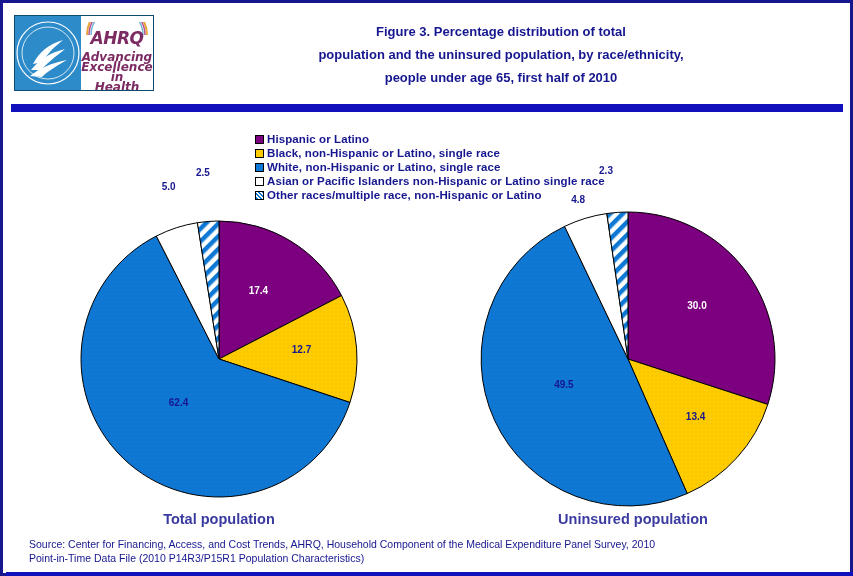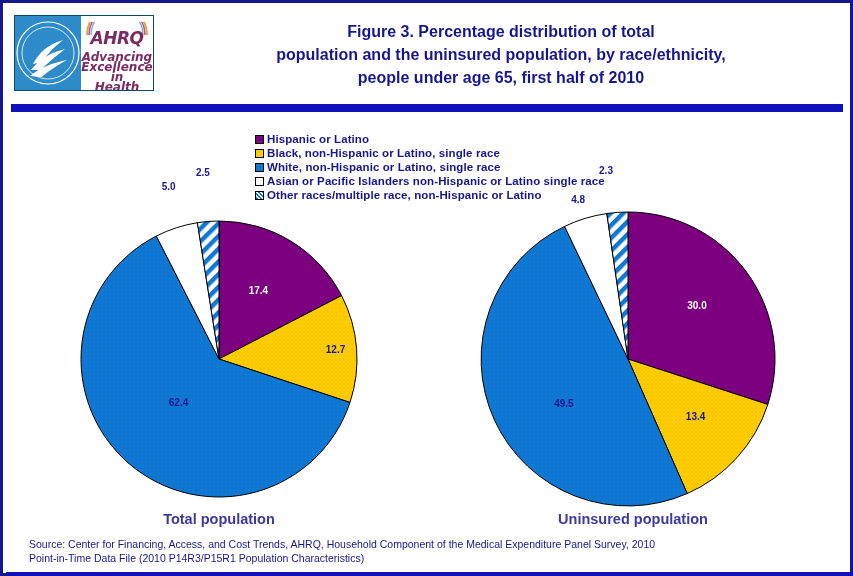--- a/index.html
+++ b/index.html
@@ -37,21 +37,21 @@
   #ahrq-tag{
     position:absolute;left:0;top:36px;width:72px;text-align:center;
     font-family:"DejaVu Sans",sans-serif;
     font-size:12px;font-weight:bold;font-style:italic;color:#7b2a62;line-height:10px;
   }
 
   #title{
     position:absolute;left:150px;top:14px;width:690px;
     text-align:center;color:#16168f;
     font-family:"Liberation Sans",sans-serif;
-    font-weight:bold;font-size:16px;line-height:23px;
+    font-weight:bold;font-size:13px;line-height:23px;
   }
 
   #divider{
     position:absolute;left:8px;top:101px;width:832px;height:8px;background:#1111bb;
   }
 
   
   #legend{position:absolute;left:252px;top:128px;width:420px;}
   .legend-row{height:14px;line-height:14px;white-space:nowrap;}
   .lg-swatch{
@@ -149,21 +149,21 @@
           <path d="M 216 356 L 216.00 218.00 A 138 138 0 0 1 338.56 292.58 Z" fill="#7d0080" stroke="#000000" stroke-width="1"></path>
           <path d="M 216 356 L 216.00 218.00 A 138 138 0 0 1 338.56 292.58 Z" fill="url(#dots0)" stroke="none"></path>
           <path d="M 216 356 L 338.56 292.58 A 138 138 0 0 1 346.98 399.47 Z" fill="#ffcc00" stroke="#000000" stroke-width="1"></path>
           <path d="M 216 356 L 338.56 292.58 A 138 138 0 0 1 346.98 399.47 Z" fill="url(#dots0)" stroke="none"></path>
           <path d="M 216 356 L 346.98 399.47 A 138 138 0 1 1 153.35 233.04 Z" fill="#0f78d4" stroke="#000000" stroke-width="1"></path>
           <path d="M 216 356 L 346.98 399.47 A 138 138 0 1 1 153.35 233.04 Z" fill="url(#dots0)" stroke="none"></path>
           <path d="M 216 356 L 153.35 233.04 A 138 138 0 0 1 194.41 219.70 Z" fill="#ffffff" stroke="#000000" stroke-width="1"></path>
           <path d="M 216 356 L 194.41 219.70 A 138 138 0 0 1 216.00 218.00 Z" fill="url(#hatch0)" stroke="#000000" stroke-width="1"></path>
         </svg>
         <div class="slice-label on-dark" style="left: 237.454px; top: 282.16px; width: 36px; text-align: center;">17.4</div>
-        <div class="slice-label" style="left: 280.545px; top: 340.504px; width: 36px; text-align: center; margin-left: 34px;">12.7</div>
+        <div class="slice-label" style="left: 280.545px; top: 340.504px; width: 36px; text-align: center;">12.7</div>
         <div class="slice-label" style="left: 157.521px; top: 394.094px; width: 36px; text-align: center;">62.4</div>
         <div class="slice-label" style="left: 147.68px; top: 178px; width: 36px; text-align: center;">5.0</div>
         <div class="slice-label" style="left: 181.924px; top: 164.153px; width: 36px; text-align: center;">2.5</div>
         <div class="pie-caption" style="left: 86px; top: 508px;">Total population</div>
       </div>
       <div class="pie-wrap" style="left: 0px; top: 0px; width: 853px; height: 576px;">
         <svg width="853" height="576" viewBox="0 0 853 576" style="position: absolute; left: 0px; top: 0px;">
           <defs>
             <pattern id="dots1" width="4" height="4" patternUnits="userSpaceOnUse">
               <circle cx="1" cy="1" r="0.6" fill="rgba(0,0,0,0.12)"></circle>
@@ -177,21 +177,21 @@
           <path d="M 625 356 L 625.00 209.00 A 147 147 0 0 1 764.81 401.43 Z" fill="url(#dots1)" stroke="none"></path>
           <path d="M 625 356 L 764.81 401.43 A 147 147 0 0 1 684.23 490.54 Z" fill="#ffcc00" stroke="#000000" stroke-width="1"></path>
           <path d="M 625 356 L 764.81 401.43 A 147 147 0 0 1 684.23 490.54 Z" fill="url(#dots1)" stroke="none"></path>
           <path d="M 625 356 L 684.23 490.54 A 147 147 0 0 1 561.58 223.39 Z" fill="#0f78d4" stroke="#000000" stroke-width="1"></path>
           <path d="M 625 356 L 684.23 490.54 A 147 147 0 0 1 561.58 223.39 Z" fill="url(#dots1)" stroke="none"></path>
           <path d="M 625 356 L 561.58 223.39 A 147 147 0 0 1 603.83 210.53 Z" fill="#ffffff" stroke="#000000" stroke-width="1"></path>
           <path d="M 625 356 L 603.83 210.53 A 147 147 0 0 1 625.00 209.00 Z" fill="url(#hatch1)" stroke="#000000" stroke-width="1"></path>
         </svg>
         <div class="slice-label on-dark" style="left: 675.977px; top: 296.885px; width: 36px; text-align: center;">30.0</div>
         <div class="slice-label" style="left: 674.602px; top: 408.126px; width: 36px; text-align: center;">13.4</div>
-        <div class="slice-label" style="left: 542.875px; top: 376.44px; width: 36px; text-align: center; margin-top: 19px;">49.5</div>
+        <div class="slice-label" style="left: 542.875px; top: 376.44px; width: 36px; text-align: center;">49.5</div>
         <div class="slice-label" style="left: 557.084px; top: 191.487px; width: 36px; text-align: center;">4.8</div>
         <div class="slice-label" style="left: 596.053px; top: 162.128px; width: 36px; text-align: left;">2.3</div>
         <div class="pie-caption" style="left: 500px; top: 508px;">Uninsured population</div>
       </div>
     </div>
 
   <div id="source">
     <div>Source: Center for Financing, Access, and Cost Trends, AHRQ, Household Component of the Medical Expenditure Panel Survey,  2010</div>
     <div>Point-in-Time Data File (2010 P14R3/P15R1 Population Characteristics)</div>
   </div>

